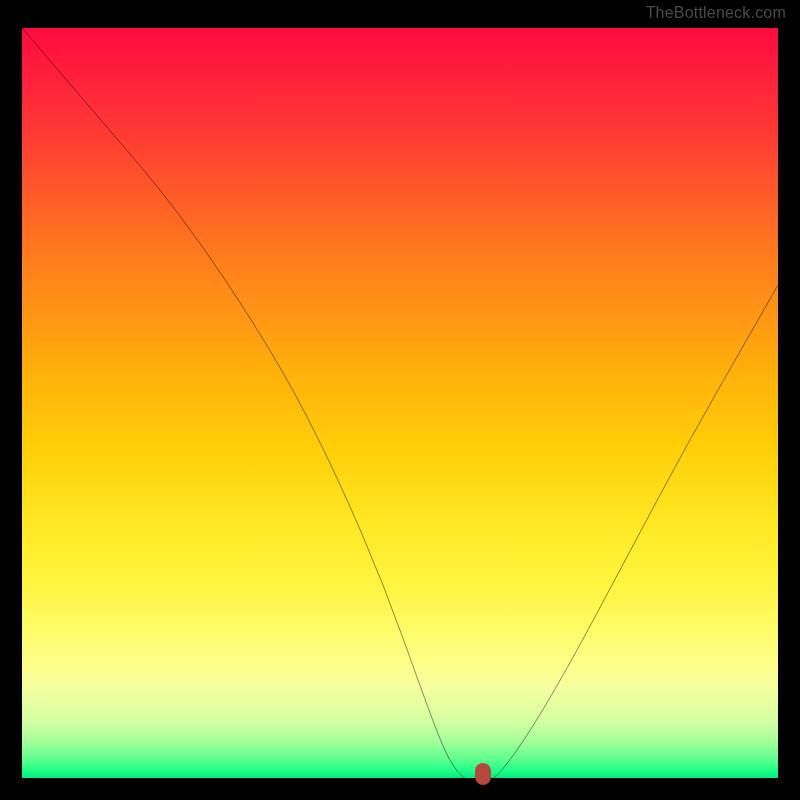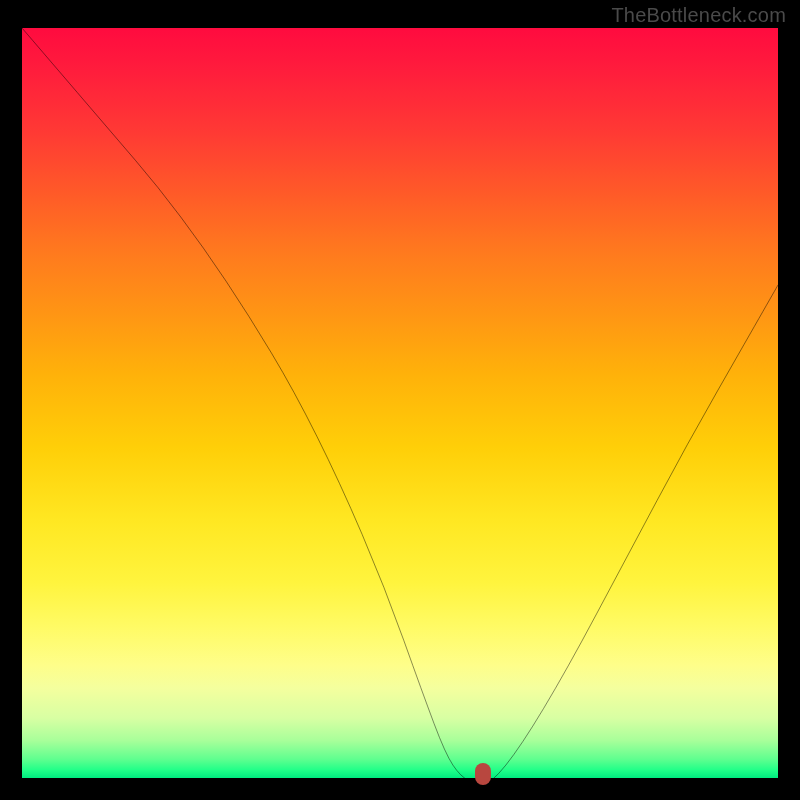--- a/index.html
+++ b/index.html
@@ -9,21 +9,21 @@
     background: #000;
     position: relative;
     font-family: Arial, Helvetica, sans-serif;
     overflow: hidden;
   }
   .attribution {
     position: absolute;
     top: 4px;
     right: 14px;
     color: #4a4a4a;
-    font-size: 20px;
+    font-size: 16px;
     font-weight: 500;
     letter-spacing: 0.2px;
     z-index: 10;
   }
   .plot-outer {
     position: absolute;
     left: 22px;
     top: 28px;
     width: 756px;
     height: 750px;

